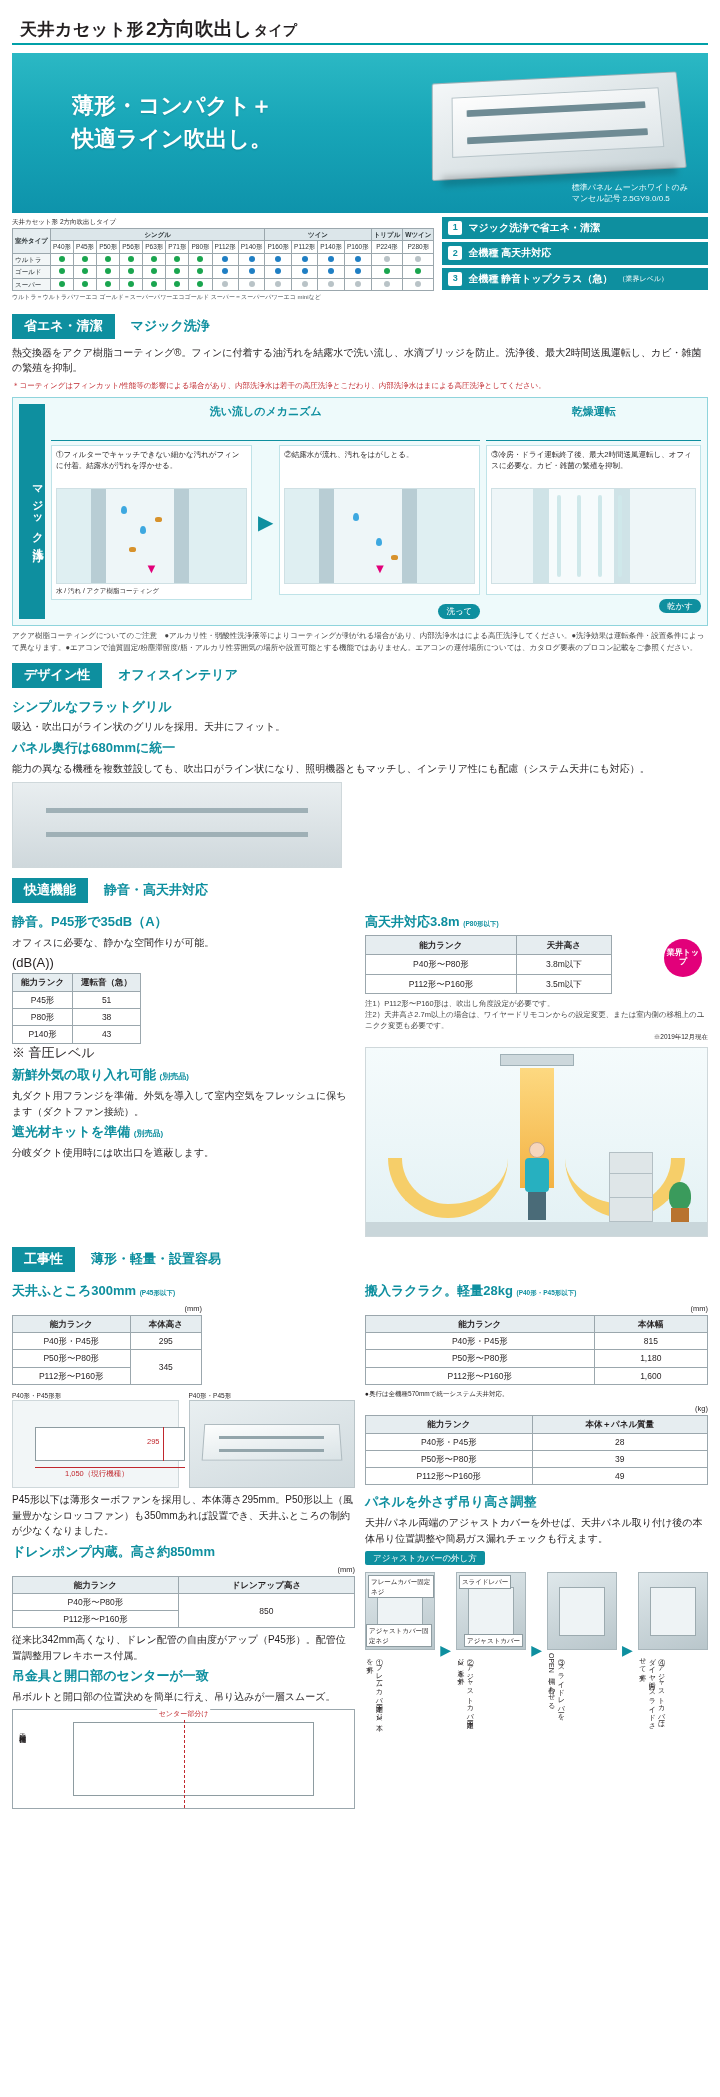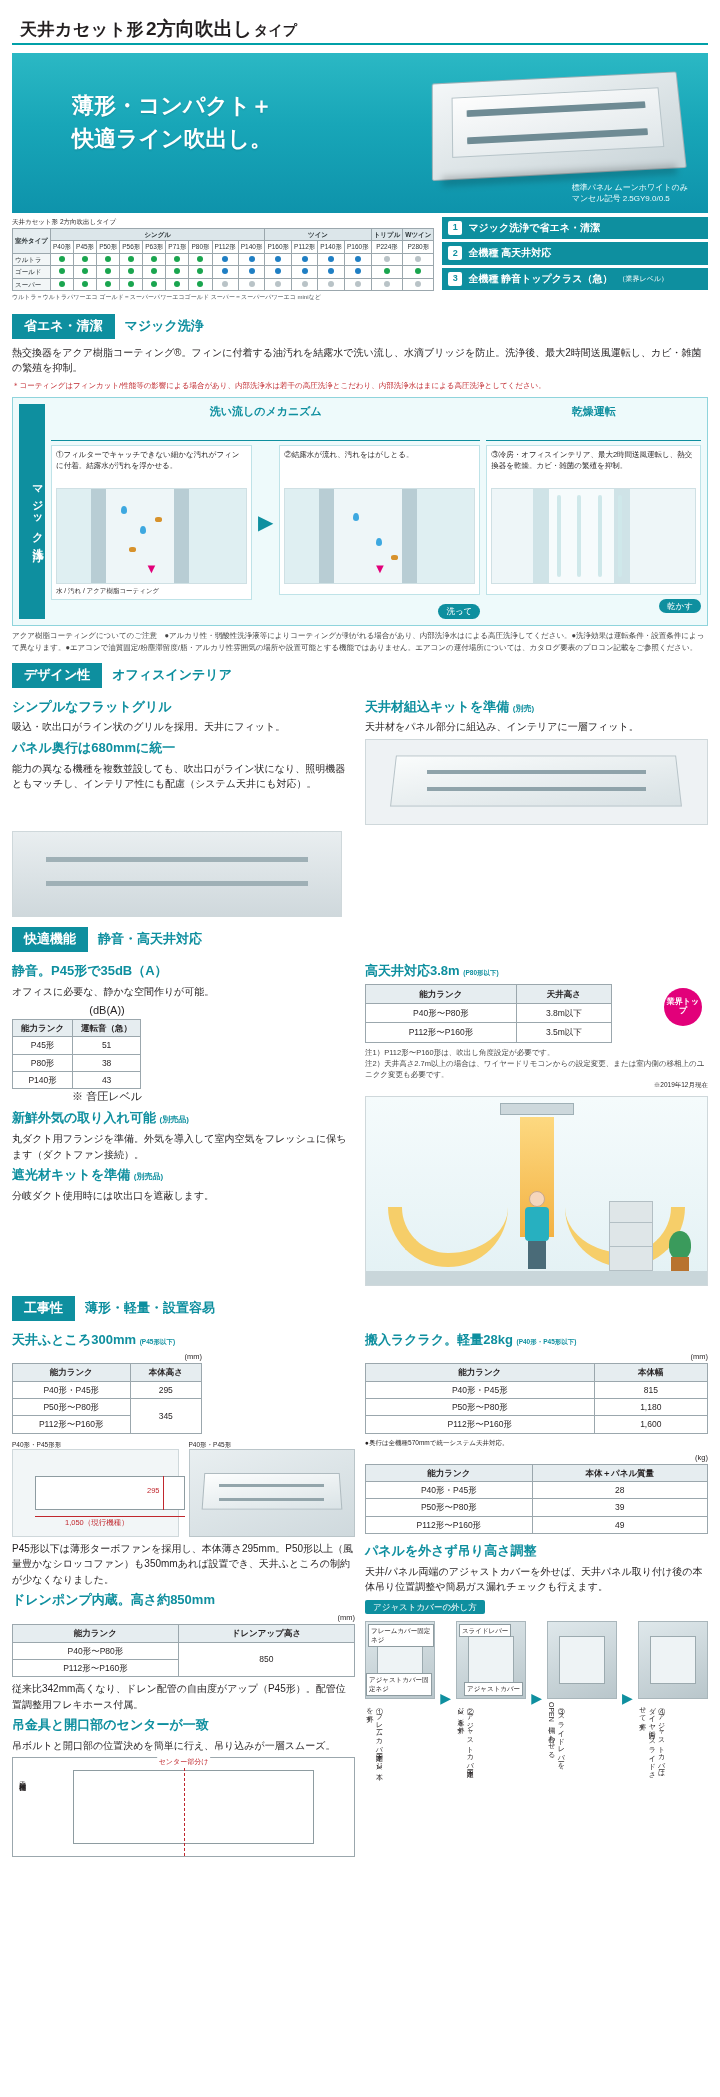--- a/index.html
+++ b/index.html
@@ -54,21 +54,21 @@
   .dot { display:inline-block; width:6px; height:6px; border-radius:50%; background:#1aa54f; }
   .dot.blue { background:#1f7fc4; }
   .dot.gray { background:#b9c3c7; }
   .specnote { font-size:6px; color:#4a5357; margin:2px 0 0 0; }
   .speclist { flex:1; display:flex; flex-direction:column; gap:3px; margin-left:2px; }
   .speclist .item { background:#0e8f9f; color:#fff; font-size:10px; font-weight:bold; padding:4px 6px; display:flex; align-items:center; gap:6px; }
   .speclist .item .num { background:#fff; color:#0e8f9f; width:14px; height:14px; border-radius:2px; display:inline-flex; align-items:center; justify-content:center; font-size:9px; }
   .speclist .item .sub { font-size:7px; font-weight:normal; }
 
   
-  .sec-head { margin:10px 12px 6px 12px; display:flex; align-items:center; gap:10px; }
+  .sec-head { margin:10px 12px 6px 12px; display:flex; align-items:center; gap:16px; }
   .sec-head .tag { background:#0e8f9f; color:#fff; font-size:13px; font-weight:bold; padding:3px 12px; }
   .sec-head .sub { font-size:13px; font-weight:bold; color:#0e8f9f; }
 
   .sec-body { margin:0 12px; }
   .lead { font-size:10px; line-height:1.55; }
   .fine { font-size:7.5px; color:#444; line-height:1.5; }
   .red { color:#c0272d; }
 
   
   .magic { border:1px solid #8fd4dc; background:#eefafb; padding:6px; display:flex; gap:6px; margin-top:6px; }
@@ -94,21 +94,21 @@
   .figbox { border:1px solid #cfd8db; background:#eef2f4; height:86px; position:relative; overflow:hidden; }
   .grillfig { background:linear-gradient(180deg,#e9eef0,#cfd8dc); }
   .grillfig .gl { position:absolute; left:10%; width:80%; height:5px; background:#9fb0b6; }
   .ceilfig .plate { position:absolute; left:8%; top:16%; width:84%; height:66%; background:linear-gradient(170deg,#fafcfc,#d8e1e4); border:1px solid #b7c3c8; transform:perspective(500px) rotateX(22deg); }
   .ceilfig .ln { position:absolute; left:18%; width:64%; height:4px; background:#8fa3aa; }
 
   
   .db-table { border-collapse:collapse; font-size:8.5px; }
   .db-table th, .db-table td { border:1px solid #9ba7ad; padding:2px 8px; text-align:center; }
   .db-table th { background:#e6edf0; font-weight:bold; }
-  .db-cap { font-size:11px; text-align:center; }
+  .db-cap { font-size:13px; text-align:left; }
 
   .ht-table { border-collapse:collapse; font-size:8.5px; width:100%; }
   .ht-table th, .ht-table td { border:1px solid #9ba7ad; padding:3px 6px; text-align:center; }
   .ht-table th { background:#e6edf0; font-weight:bold; }
   .badge-top { position:absolute; right:6px; top:4px; background:#e2007a; color:#fff; font-size:8px; font-weight:bold; border-radius:50%; width:38px; height:38px; display:flex; align-items:center; justify-content:center; text-align:center; line-height:1.1; }
   .room { position:relative; border:1px solid #cfd8db; background:linear-gradient(180deg,#f5fbfc,#e3f1f4); height:190px; margin-top:6px; overflow:hidden; }
   .room .aircon { position:absolute; left:50%; transform:translateX(-50%); top:6px; width:74px; height:12px; background:#cdd8dc; border:1px solid #9fb0b6; }
   .room .flow { position:absolute; left:50%; transform:translateX(-50%); top:20px; width:34px; height:120px; background:linear-gradient(180deg,#ffd36b,#f5a623); opacity:.85; }
   .room .curve { position:absolute; bottom:18px; width:120px; height:60px; border:14px solid #f9c851; border-top:none; border-radius:0 0 80px 80px; opacity:.85; }
   .room .curve.l { left:22px; border-right:none; }
@@ -344,21 +344,21 @@
             </div>
           </div>
         </div>
         <div style="text-align:right; margin-top:3px;">
           <span class="pill">洗って</span>
         </div>
       </div>
       <div class="col dry" style="flex:1;">
         <div class="ttl">乾燥運転</div>
         <div class="step">
-          <div class="cap">③冷房・オフィスインテリア、最大2時間送風運転し、熱交換器を乾燥。カビ・雑菌の繁殖を抑制。</div>
+          <div class="cap">③冷房・ドライ運転終了後、最大2時間送風運転し、オフィスに必要な。カビ・雑菌の繁殖を抑制。</div>
           <div class="fig">
             <span class="wave" style="left:32%"></span>
             <span class="wave" style="left:42%"></span>
             <span class="wave" style="left:52%"></span>
             <span class="wave" style="left:62%"></span>
           </div>
         </div>
         <div style="text-align:right; margin-top:3px;">
           <span class="pill">乾かす</span>
         </div>
@@ -370,32 +370,20 @@
   <div class="sec-head">
     <span class="tag">デザイン性</span>
     <span class="sub">オフィスインテリア</span>
   </div>
   <div class="sec-body two">
     <div class="c">
       <div class="h3">シンプルなフラットグリル</div>
       <div class="lead">吸込・吹出口がライン状のグリルを採用。天井にフィット。</div>
       <div class="h3">パネル奥行は680mmに統一</div>
       <div class="lead">能力の異なる機種を複数並設しても、吹出口がライン状になり、照明機器ともマッチし、インテリア性にも配慮（システム天井にも対応）。</div>
-    </div>
-    <div class="c">
-      <div class="h3">
-        <span>天井材組込キットを準備</span>
-        <span class="opt">(別売)</span>
-      </div>
-      <div class="lead">天井材をパネル部分に組込み、インテリアに一層フィット。</div>
-      <div class="figbox ceilfig mt4">
-        <div class="plate"></div>
-        <div class="ln" style="top:36%"></div>
-        <div class="ln" style="top:56%"></div>
-      </div>
     </div>
   </div>
   <div class="sec-body mt6">
     <div class="figbox grillfig" style="width:330px;">
       <div class="gl" style="top:30%"></div>
       <div class="gl" style="top:58%"></div>
     </div>
   </div>
 
   <div class="sec-head">

